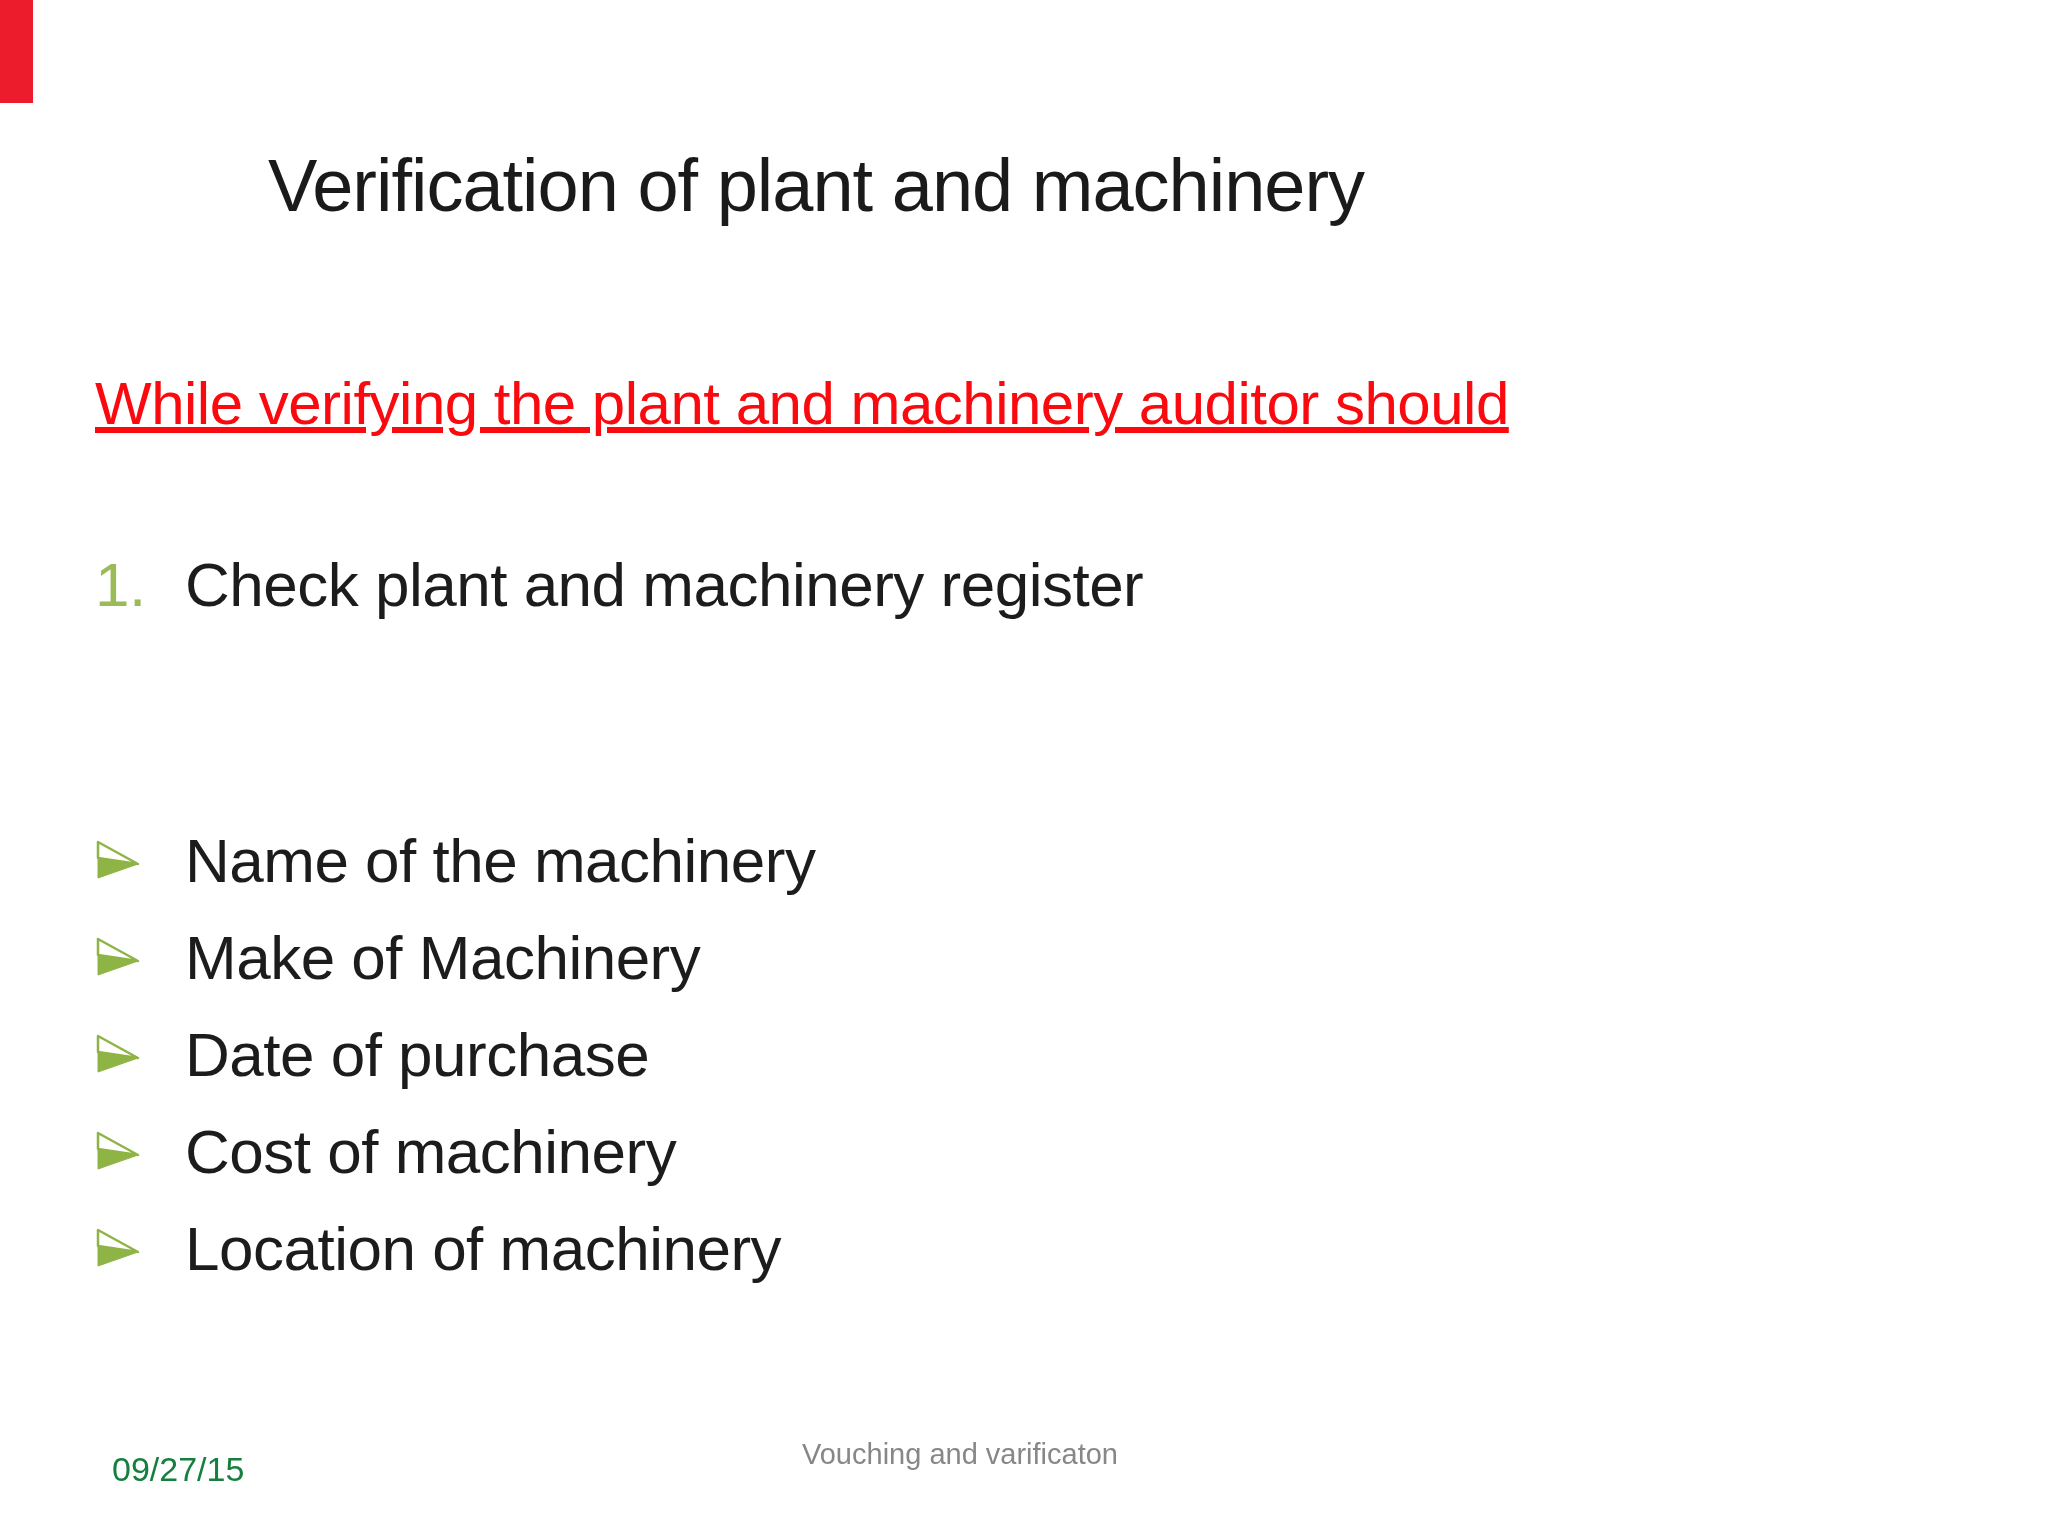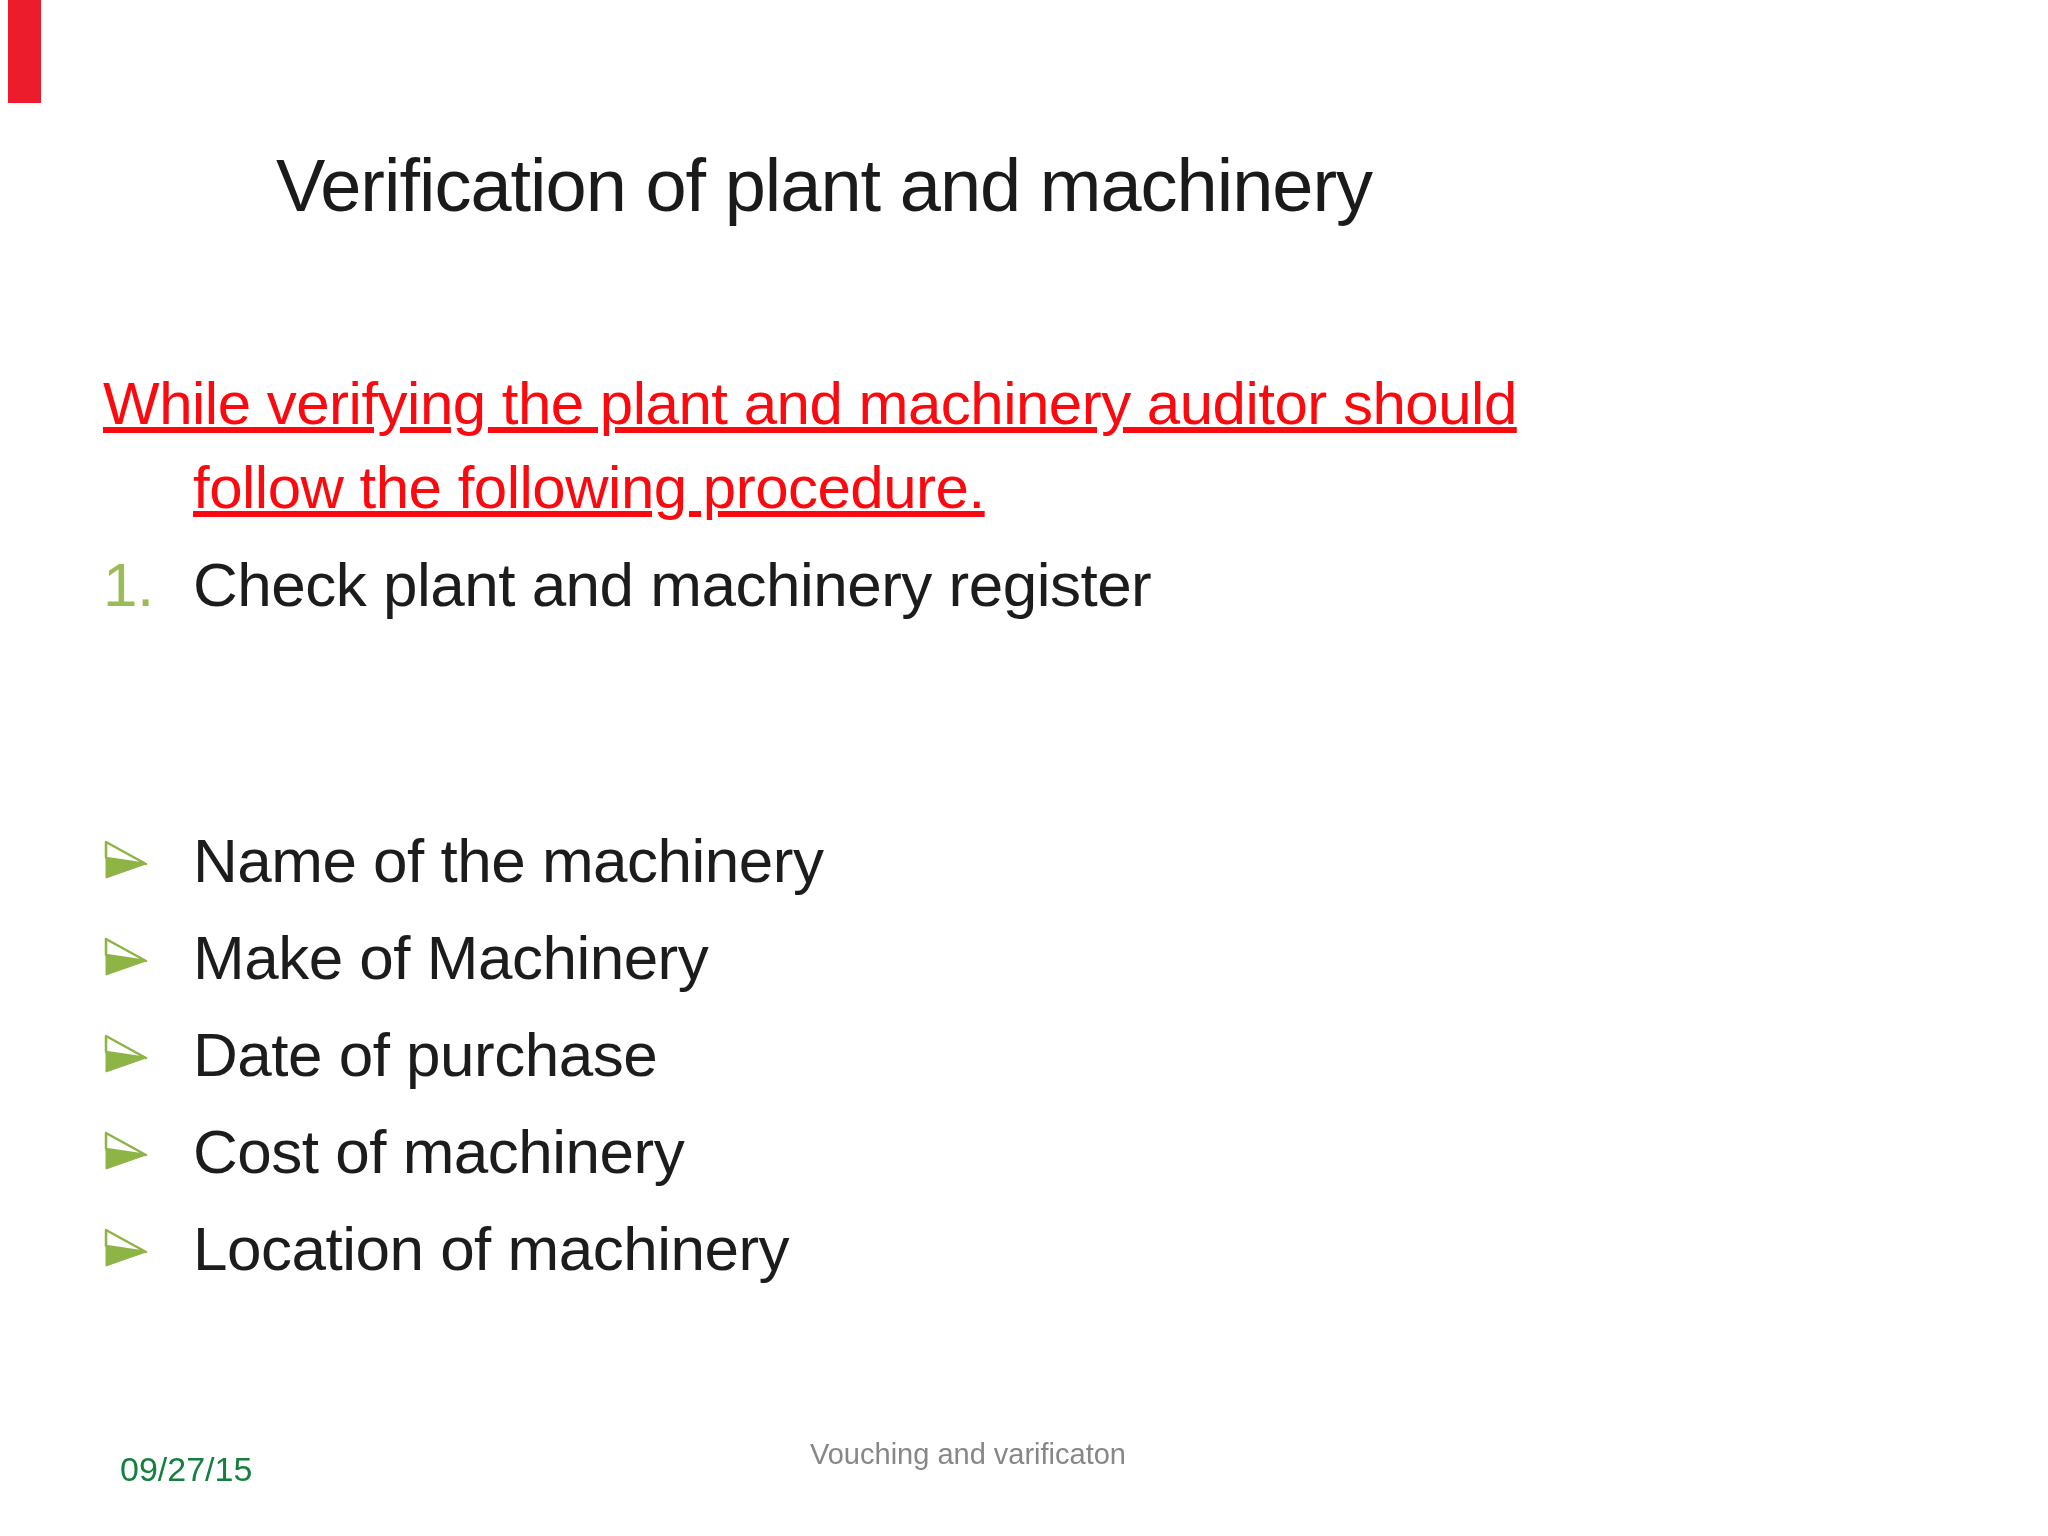--- a/index.html
+++ b/index.html
@@ -2,21 +2,20 @@
 <html><head>
 <meta charset="utf-8">
 <style>
   html,body { margin:0; padding:0; background:#ffffff; }
   #slide {
     position:relative;
     width:1632px; height:1536px;
     background:#ffffff;
     font-family:"Liberation Sans", sans-serif;
     overflow:hidden;
-    margin-left:8px;
   }
   
   .red-bar { position:absolute; left:0; top:0; width:33px; height:103px; background:#ec1c2d; }
 
   
   .title {
     position:absolute; top:136px; left:0; width:100%;
     text-align:center;
     font-size:74px; line-height:100px;
     color:#1a1a1a; letter-spacing:-1px;
@@ -72,21 +71,20 @@
 <body>
 
 <div id="slide">
 
   <div class="red-bar"></div>
 
   <div class="title">Verification of plant and machinery</div>
 
   <div class="red-para">
     <div>While verifying the plant and machinery auditor should</div>
-    <div class="cont">follow the following procedure.</div>
   </div>
 
   <div class="item1">
     <span class="num">1.</span><span>Check plant and machinery register</span>
   </div>
 
 
   <div class="bullets">
 
     <div class="bullet-row">

